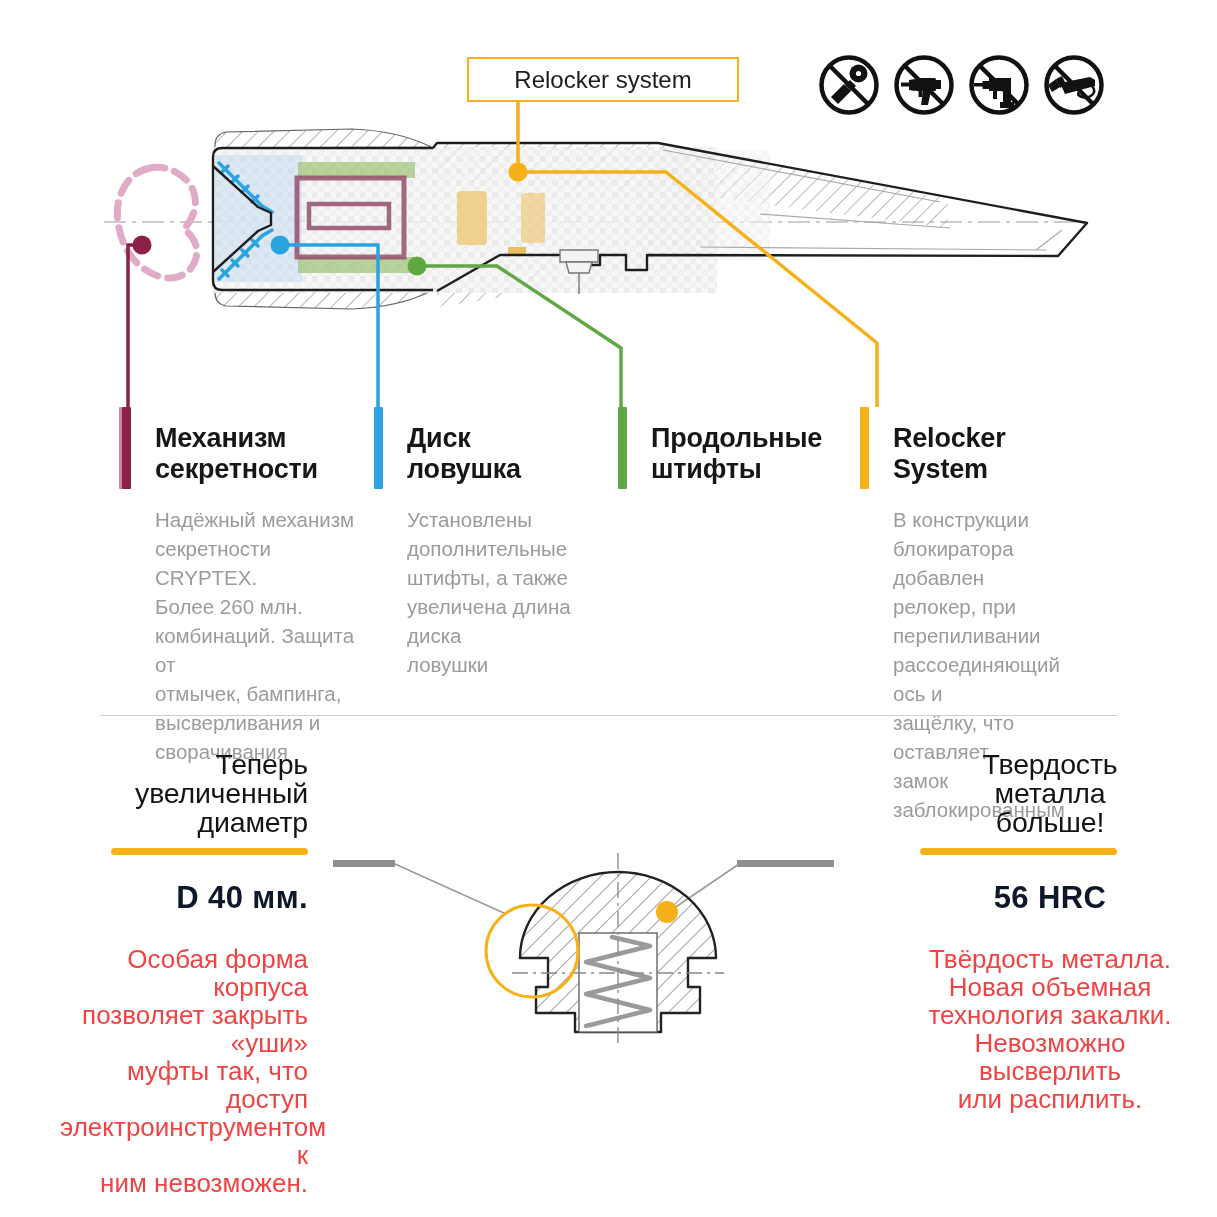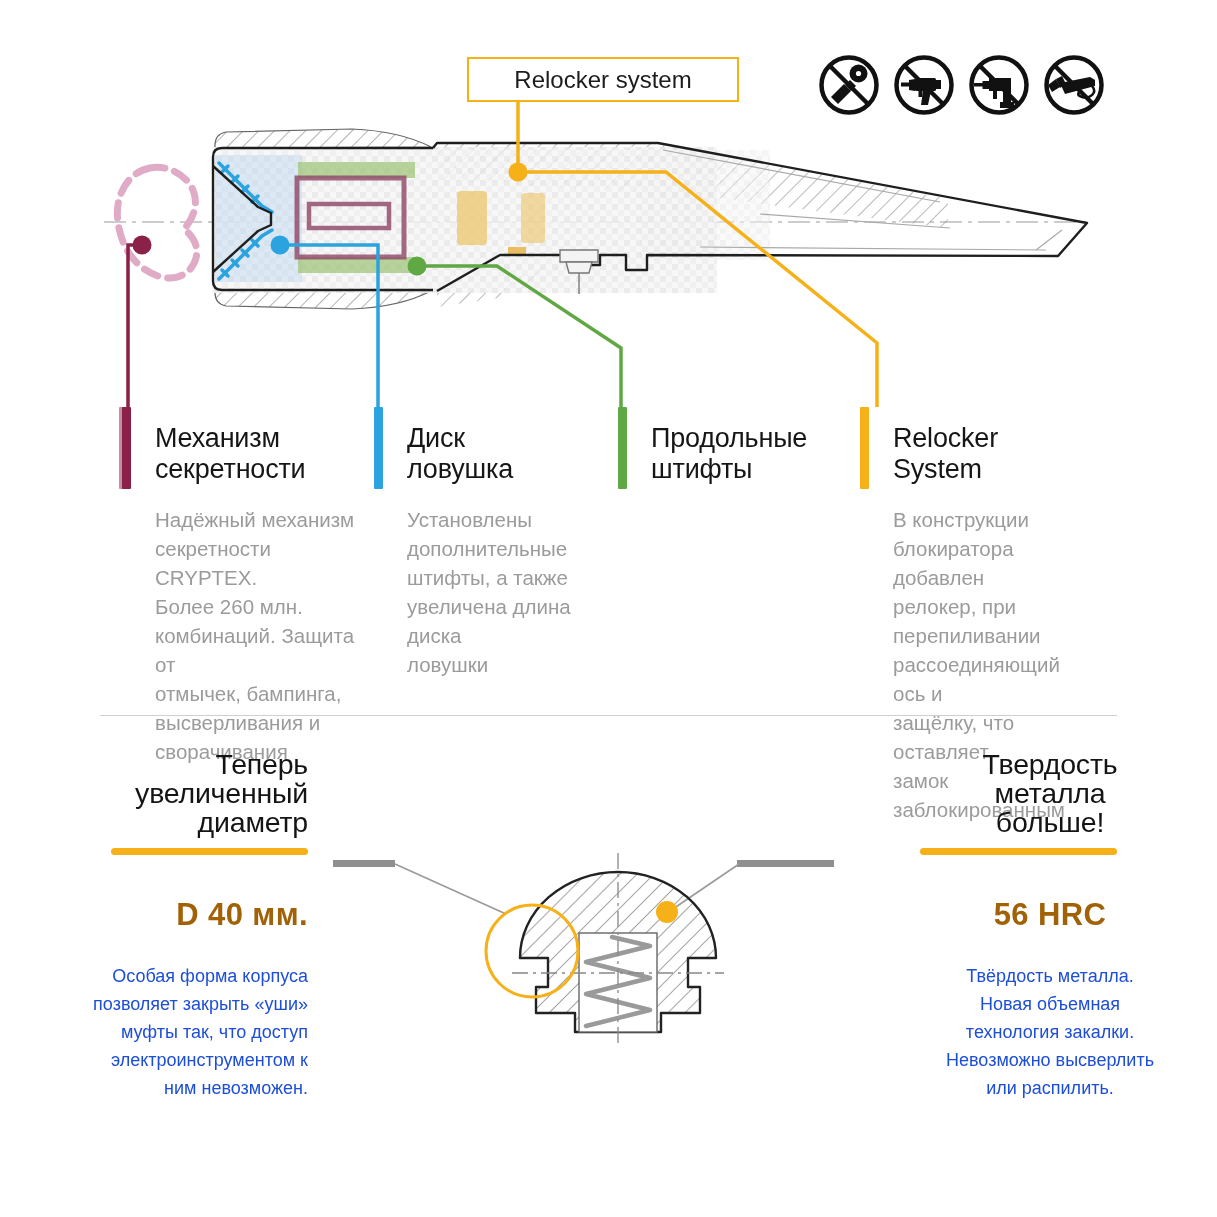--- a/index.html
+++ b/index.html
@@ -16,35 +16,35 @@
   .icons svg{display:block;}
 
   
   .callout-col{position:absolute;top:407px;width:236px;}
   .col-bar{position:absolute;left:0;top:0;width:9px;height:82px;border-radius:1px;}
   .c1{background:#8B2148;box-shadow:-3px 0 0 #c98aa5;}
   .c2{background:#2BA3DE;}
   .c3{background:#5FA843;}
   .c4{background:#F6B119;}
   .col-content{margin-left:33px;padding-top:16px;}
-  .col-title{font-size:27px;line-height:31px;color:#161616;white-space:pre-line;letter-spacing:-.2px;}
+  .col-title{font-size:27px;line-height:31px;color:#161616;white-space:pre-line;letter-spacing:-.2px;font-weight:bold;}
   .col-body{margin-top:20px;font-size:20.5px;line-height:29px;color:#9B9B9B;white-space:pre-line;}
 
   
   .separator{left:100px;top:715px;width:1017px;height:0;border-top:1.5px solid #CFCFCF;}
 
   
   .feature{position:absolute;top:750px;}
   .feature-left{left:60px;width:248px;text-align:right;}
   .feature-right{left:920px;width:260px;text-align:center;}
   .f-title{font-size:28.5px;line-height:29px;color:#141414;white-space:pre-line;letter-spacing:-.2px;}
   .f-divider{margin-top:11px;height:7px;width:197px;border-radius:4px;background:#F6B119;}
   .feature-left .f-divider{margin-left:auto;}
-  .f-value{margin-top:42px;font-size:31px;font-weight:bold;color:#a16207;letter-spacing:.4px;}
-  .f-body{margin-top:29px;font-size:18px;line-height:28px;color:#1d4ed8;white-space:pre-line;}
+  .f-value{margin-top:25px;font-size:31px;font-weight:bold;color:#0f172a;letter-spacing:.4px;}
+  .f-body{margin-top:29px;font-size:26px;line-height:28px;color:#ef4444;white-space:pre-line;}
 </style>
 </head>
 <body>
 
 <svg class="abs" style="left:0;top:0" width="1217" height="1217" viewBox="0 0 1217 1217">
   <defs>
     <pattern id="hatch" width="11" height="11" patternUnits="userSpaceOnUse" patternTransform="rotate(45)">
       <line x1="0" y1="0" x2="0" y2="11" stroke="#8a8a8a" stroke-width="1.3"></line>
     </pattern>
     <pattern id="hatch2" width="12" height="12" patternUnits="userSpaceOnUse" patternTransform="rotate(45)">

